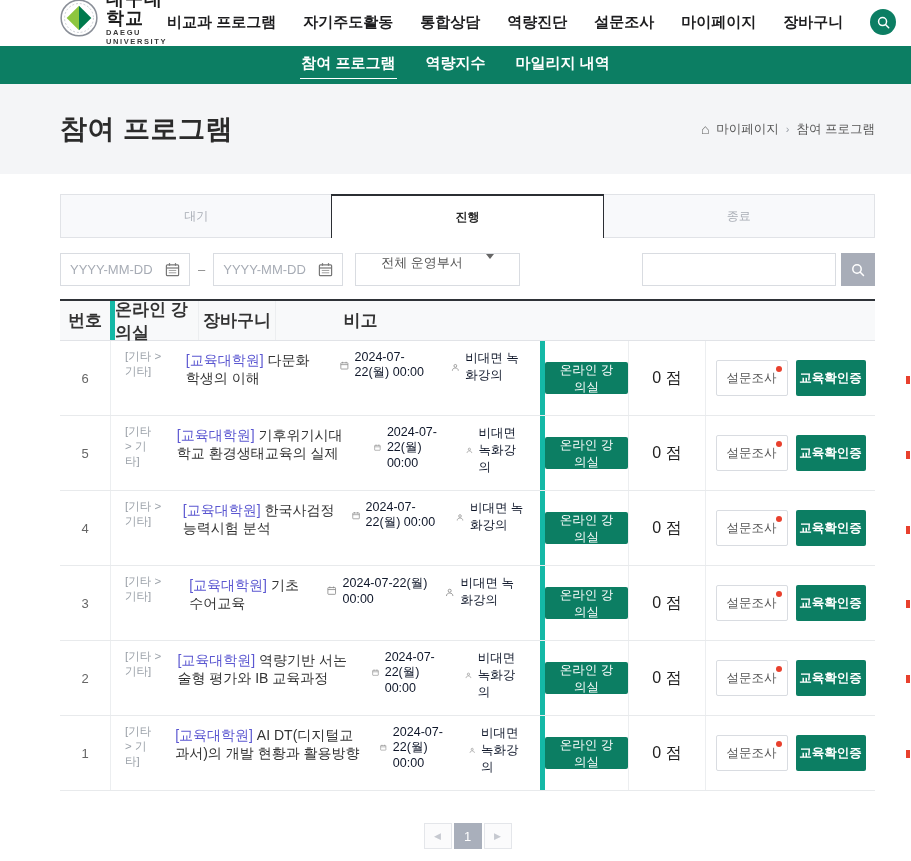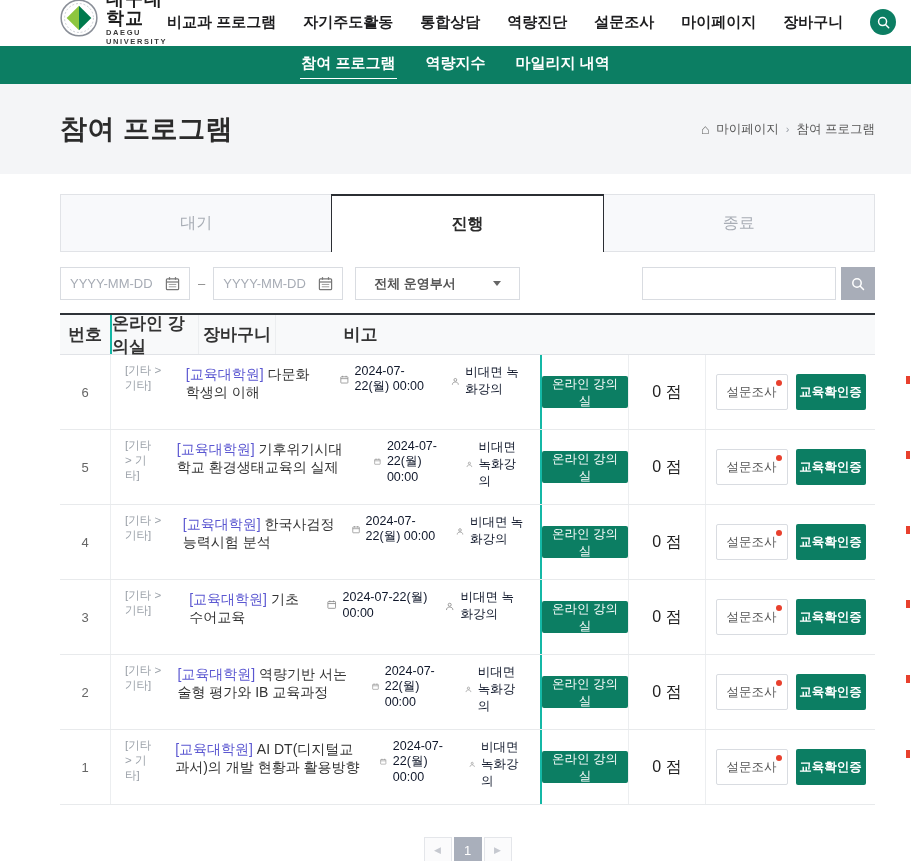--- a/index.html
+++ b/index.html
@@ -29,45 +29,45 @@
   .page-head { height:90px; background:#f4f5f7; }
   .page-head .container { height:100%; display:flex; align-items:center; justify-content:space-between; }
   .page-title { font-size:27px; font-weight:700; color:#2b2b2b; letter-spacing:0.5px; }
   .breadcrumb { display:flex; align-items:center; gap:7px; font-size:12.5px; color:#555; }
   .breadcrumb .home { font-size:14px; color:#666; line-height:1; }
   .breadcrumb .sep { color:#9aa0a8; font-size:11px; }
   .breadcrumb .crumb-link { cursor:pointer; }
 
   
   .tabs { display:flex; margin-top:20px; }
-  .tab { flex:1; height:58px; display:flex; align-items:center; justify-content:center; font-size:16px; color:#a8adb5; background:#f8f9fb; border:1px solid #e1e3e7; margin-left:-1px; cursor:pointer; }
+  .tab { flex:1; height:44px; display:flex; align-items:center; justify-content:center; font-size:12px; color:#a8adb5; background:#f8f9fb; border:1px solid #e1e3e7; margin-left:-1px; cursor:pointer; }
   .tab:first-child { margin-left:0; }
   .tab.active { background:#fff; border:1px solid #2b2e33; border-top-width:2px; border-bottom:0; color:#2b2b2b; font-weight:600; position:relative; z-index:2; }
 
   
   .filters { display:flex; align-items:center; margin-top:15px; }
   .date-box { width:130px; height:33px; border:1px solid #d9dce1; background:#fff; display:flex; align-items:center; padding:0 9px; gap:6px; }
   .date-box input { border:0; outline:none; flex:1; min-width:0; font-size:13px; color:#555; font-family:inherit; }
   .date-box input::placeholder { color:#a7acb5; }
   .cal-icon { flex:0 0 auto; display:block; }
   .range-sep { margin:0 8px; color:#888; font-size:13px; }
-  .select-box { width:165px; height:33px; border:1px solid #d9dce1; background:#fff; margin-left:12px; display:flex; align-items:center; justify-content:space-between; padding:0 18px; cursor:pointer;font-weight:bold; }
+  .select-box { width:165px; height:33px; border:1px solid #d9dce1; background:#fff; margin-left:12px; display:flex; align-items:flex-start; justify-content:space-between; padding:0 25px; cursor:pointer; }
   .select-box .select-value { font-size:13px; color:#555; }
   .caret-down { width:0; height:0; border-left:4px solid transparent; border-right:4px solid transparent; border-top:5px solid #666; }
   .search-group { margin-left:auto; display:flex; }
   .search-input { width:194px; height:33px; border:1px solid #d9dce1; outline:none; padding:0 10px; font-size:13px; font-family:inherit; }
   .search-btn { width:34px; height:33px; margin-left:5px; border:0; background:#a8adb8; display:flex; align-items:center; justify-content:center; cursor:pointer; }
 
   
   .table { margin-top:13px; border-top:2px solid #2f3338; }
   .thead { display:flex; height:40px; background:#f8f9fa; border-bottom:1px solid #e1e3e7; font-size:17px; font-weight:700; color:#333; }
   .thead > div, .trow > div { display:flex; align-items:center; justify-content:center; }
   .col-no   { width:50px; flex:0 0 auto; }
   .col-name { flex:1; border-left:1px solid #eceef0; }
-  .col-class{ width:88px; flex:0 0 auto; border-left:2px solid #14b8a6; }
+  .col-class{ width:88px; flex:0 0 auto; border-left:5px solid #14b8a6; }
   .col-mile { width:77px; flex:0 0 auto; border-left:1px solid #eceef0; }
   .col-note { width:170px; flex:0 0 auto; border-left:1px solid #eceef0; }
   .trow { display:flex; height:75px; border-bottom:1px solid #e8eaec; }
   .trow .col-no { font-size:13px; color:#666; }
   .trow .col-name { flex-direction:row; align-items:flex-start; justify-content:center; padding:8px 14px;gap:16px; }
   .cat-line { font-size:11.5px; color:#9aa0a8; }
   .title-line { font-size:14px; margin:3px 0 5px; cursor:pointer; }
   .title-line .org { color:var(--link); }
   .title-line .prog-title { color:#333; }
   .meta-line { display:flex; align-items:center; gap:6px; font-size:12.5px; color:#0f172a; margin-top:1px; }

